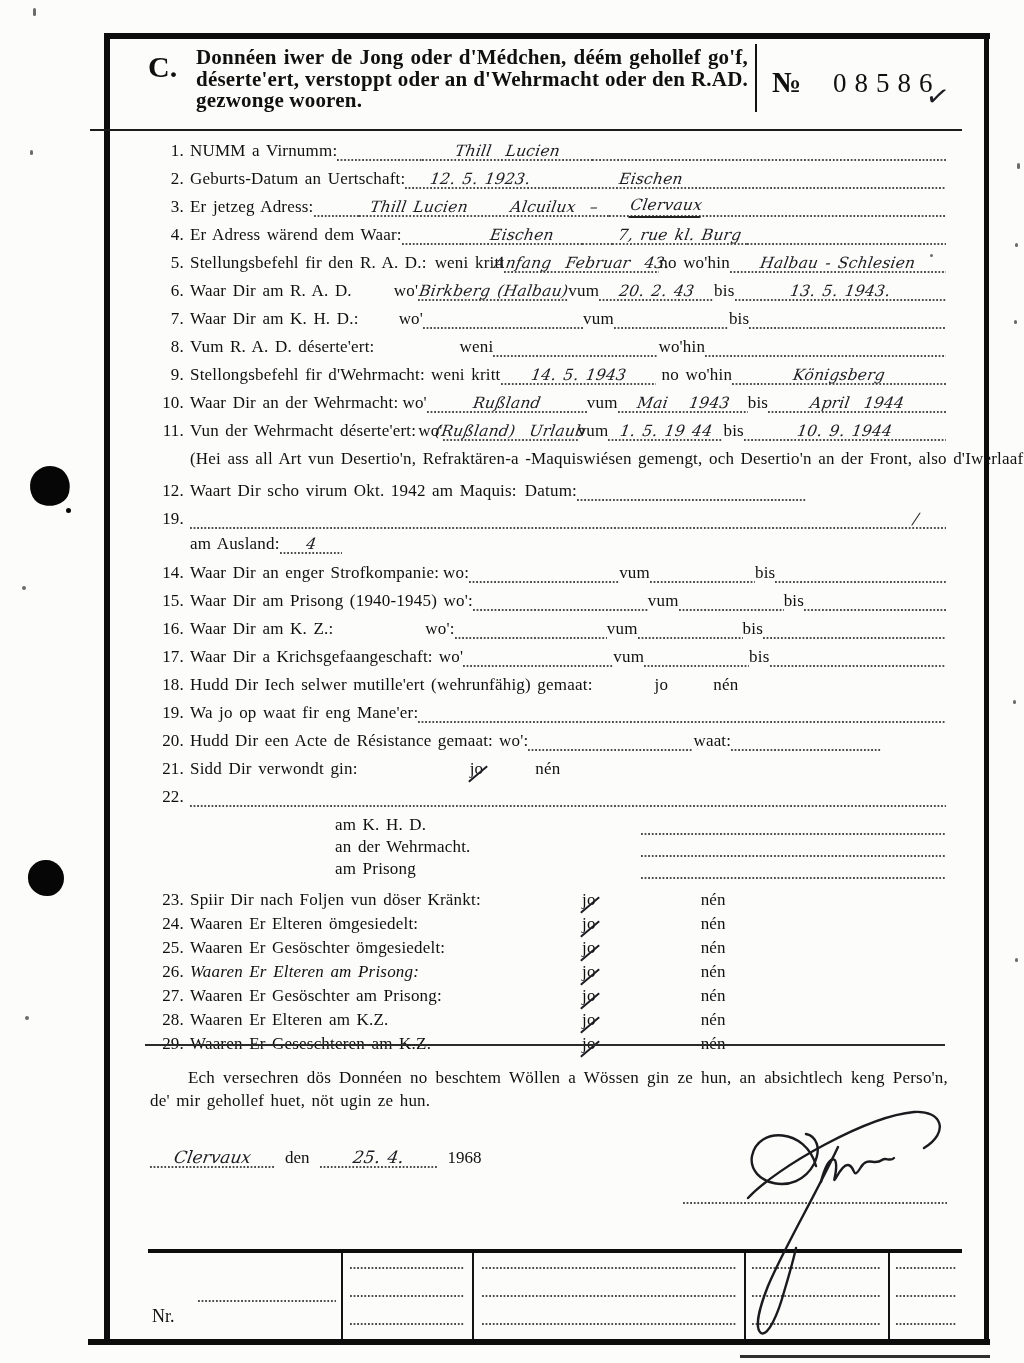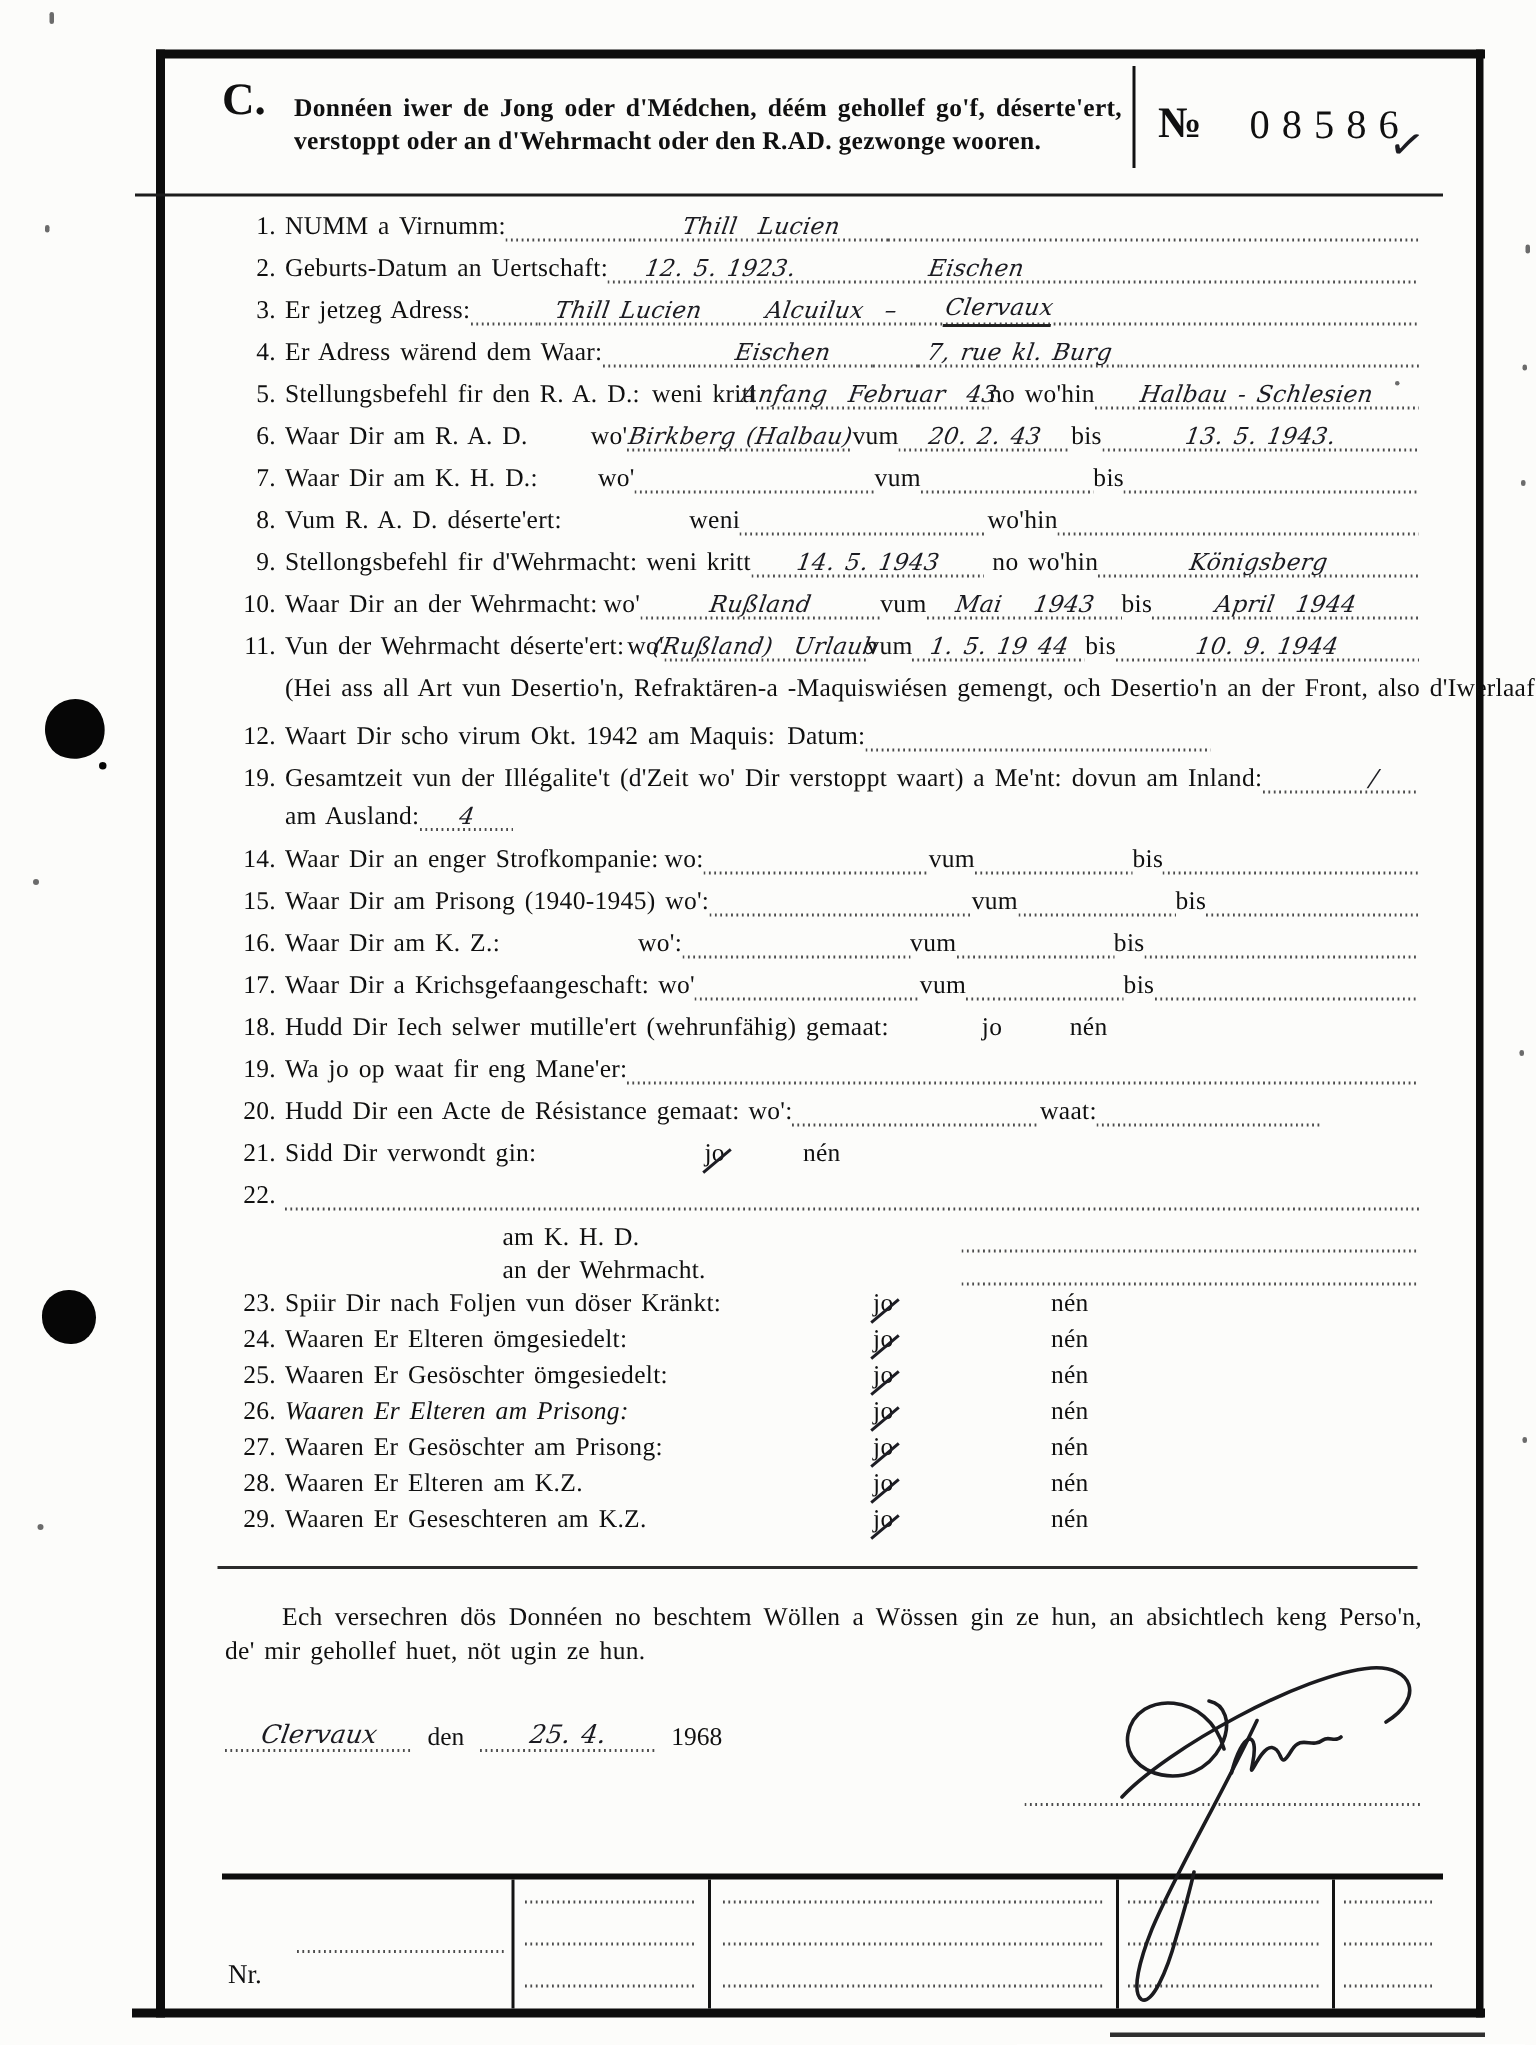--- a/index.html
+++ b/index.html
@@ -3,22 +3,22 @@
 <meta charset="utf-8">
 <title>Formulaire C</title>
 <style>
   html,body{margin:0;padding:0;background:#ffffff;}
   #paper{position:relative;width:1024px;height:1363px;background:#fcfcfa;overflow:hidden;
          font-family:"Liberation Serif","DejaVu Serif",serif;color:#101010;}
   
   .bar{position:absolute;background:#0d0d0d;}
   
   #section-letter{position:absolute;left:148px;top:50px;font-size:30px;font-weight:600;}
-  #header-intro{position:absolute;left:196px;top:47px;width:552px;font-size:17px;font-weight:bold;
-                line-height:21.5px;text-align:justify;letter-spacing:.2px;margin-top:14px;}
+  #header-intro{position:absolute;left:196px;top:47px;width:552px;font-size:21px;font-weight:bold;
+                line-height:21.5px;text-align:justify;letter-spacing:.2px;}
   #hdr-divider{position:absolute;left:755px;top:44px;width:2px;height:68px;background:#121212;}
   #no-label{position:absolute;left:772px;top:66px;font-size:29px;font-weight:bold;}
   #no-value{position:absolute;left:833px;top:68px;font-size:27px;letter-spacing:8px;font-weight:500;}
   #no-check{position:absolute;left:926px;top:80px;font-size:28px;color:#1c1c22;transform:rotate(10deg);}
   #hdr-rule{position:absolute;left:90px;top:129px;width:872px;height:2px;background:#1c1c1c;}
   
   #form-items{position:absolute;left:150px;top:141px;width:796px;}
   .row{display:flex;align-items:flex-end;margin-bottom:8px;font-size:17px;letter-spacing:.2px;
        word-spacing:2px;min-height:20px;}
   .num{flex:0 0 34px;margin-right:6px;text-align:right;}
@@ -231,21 +231,20 @@
       </div>
       <div class="row">
         <span class="num">12.</span>
         <span class="lbl">Waart Dir scho virum Okt. 1942 am Maquis:</span>
         <span class="gapx" style="width: 8px;"></span>
         <span class="lbl">Datum:</span>
         <span class="fill dots" style="width: 230px;"></span>
       </div>
       <div class="row">
         <span class="num">19.</span>
-        <span class="lbl">Gesamtzeit vun der Illégalite't (d'Zeit wo' Dir verstoppt waart) a Me'nt: dovun am Inland:</span>
         <span class="fill dots r" style="flex: 1 1 auto;">
           <span class="hw">/</span>
         </span>
       </div>
       <div class="row cont">
         <span class="num"></span>
         <span class="lbl">am Ausland:</span>
         <span class="fill dots" style="width: 62px;">
           <span class="hw">4</span>
         </span>
@@ -330,20 +329,27 @@
         <span class="num"></span>
         <span class="gapx" style="width: 145px;"></span>
         <span class="lbl">am K. H. D.</span>
         <span class="spx"></span>
         <span class="fill dots" style="width: 305px;"></span>
       </div>
       <div class="row sub">
         <span class="num"></span>
         <span class="gapx" style="width: 145px;"></span>
         <span class="lbl">an der Wehrmacht.</span>
+        <span class="spx"></span>
+        <span class="fill dots" style="width: 305px;"></span>
+      </div>
+      <div class="row sub last">
+        <span class="num"></span>
+        <span class="gapx" style="width: 145px;"></span>
+        <span class="lbl">am Prisong</span>
         <span class="spx"></span>
         <span class="fill dots" style="width: 305px;"></span>
       </div>
       <div class="row yn">
         <span class="num">23.</span>
         <span class="lbl" style="width: 392px;">Spiir Dir nach Foljen vun döser Kränkt:</span>
         <span class="lbl slash">jo</span>
         <span class="gapx" style="width: 105px;"></span>
         <span class="lbl">nén</span>
       </div>

